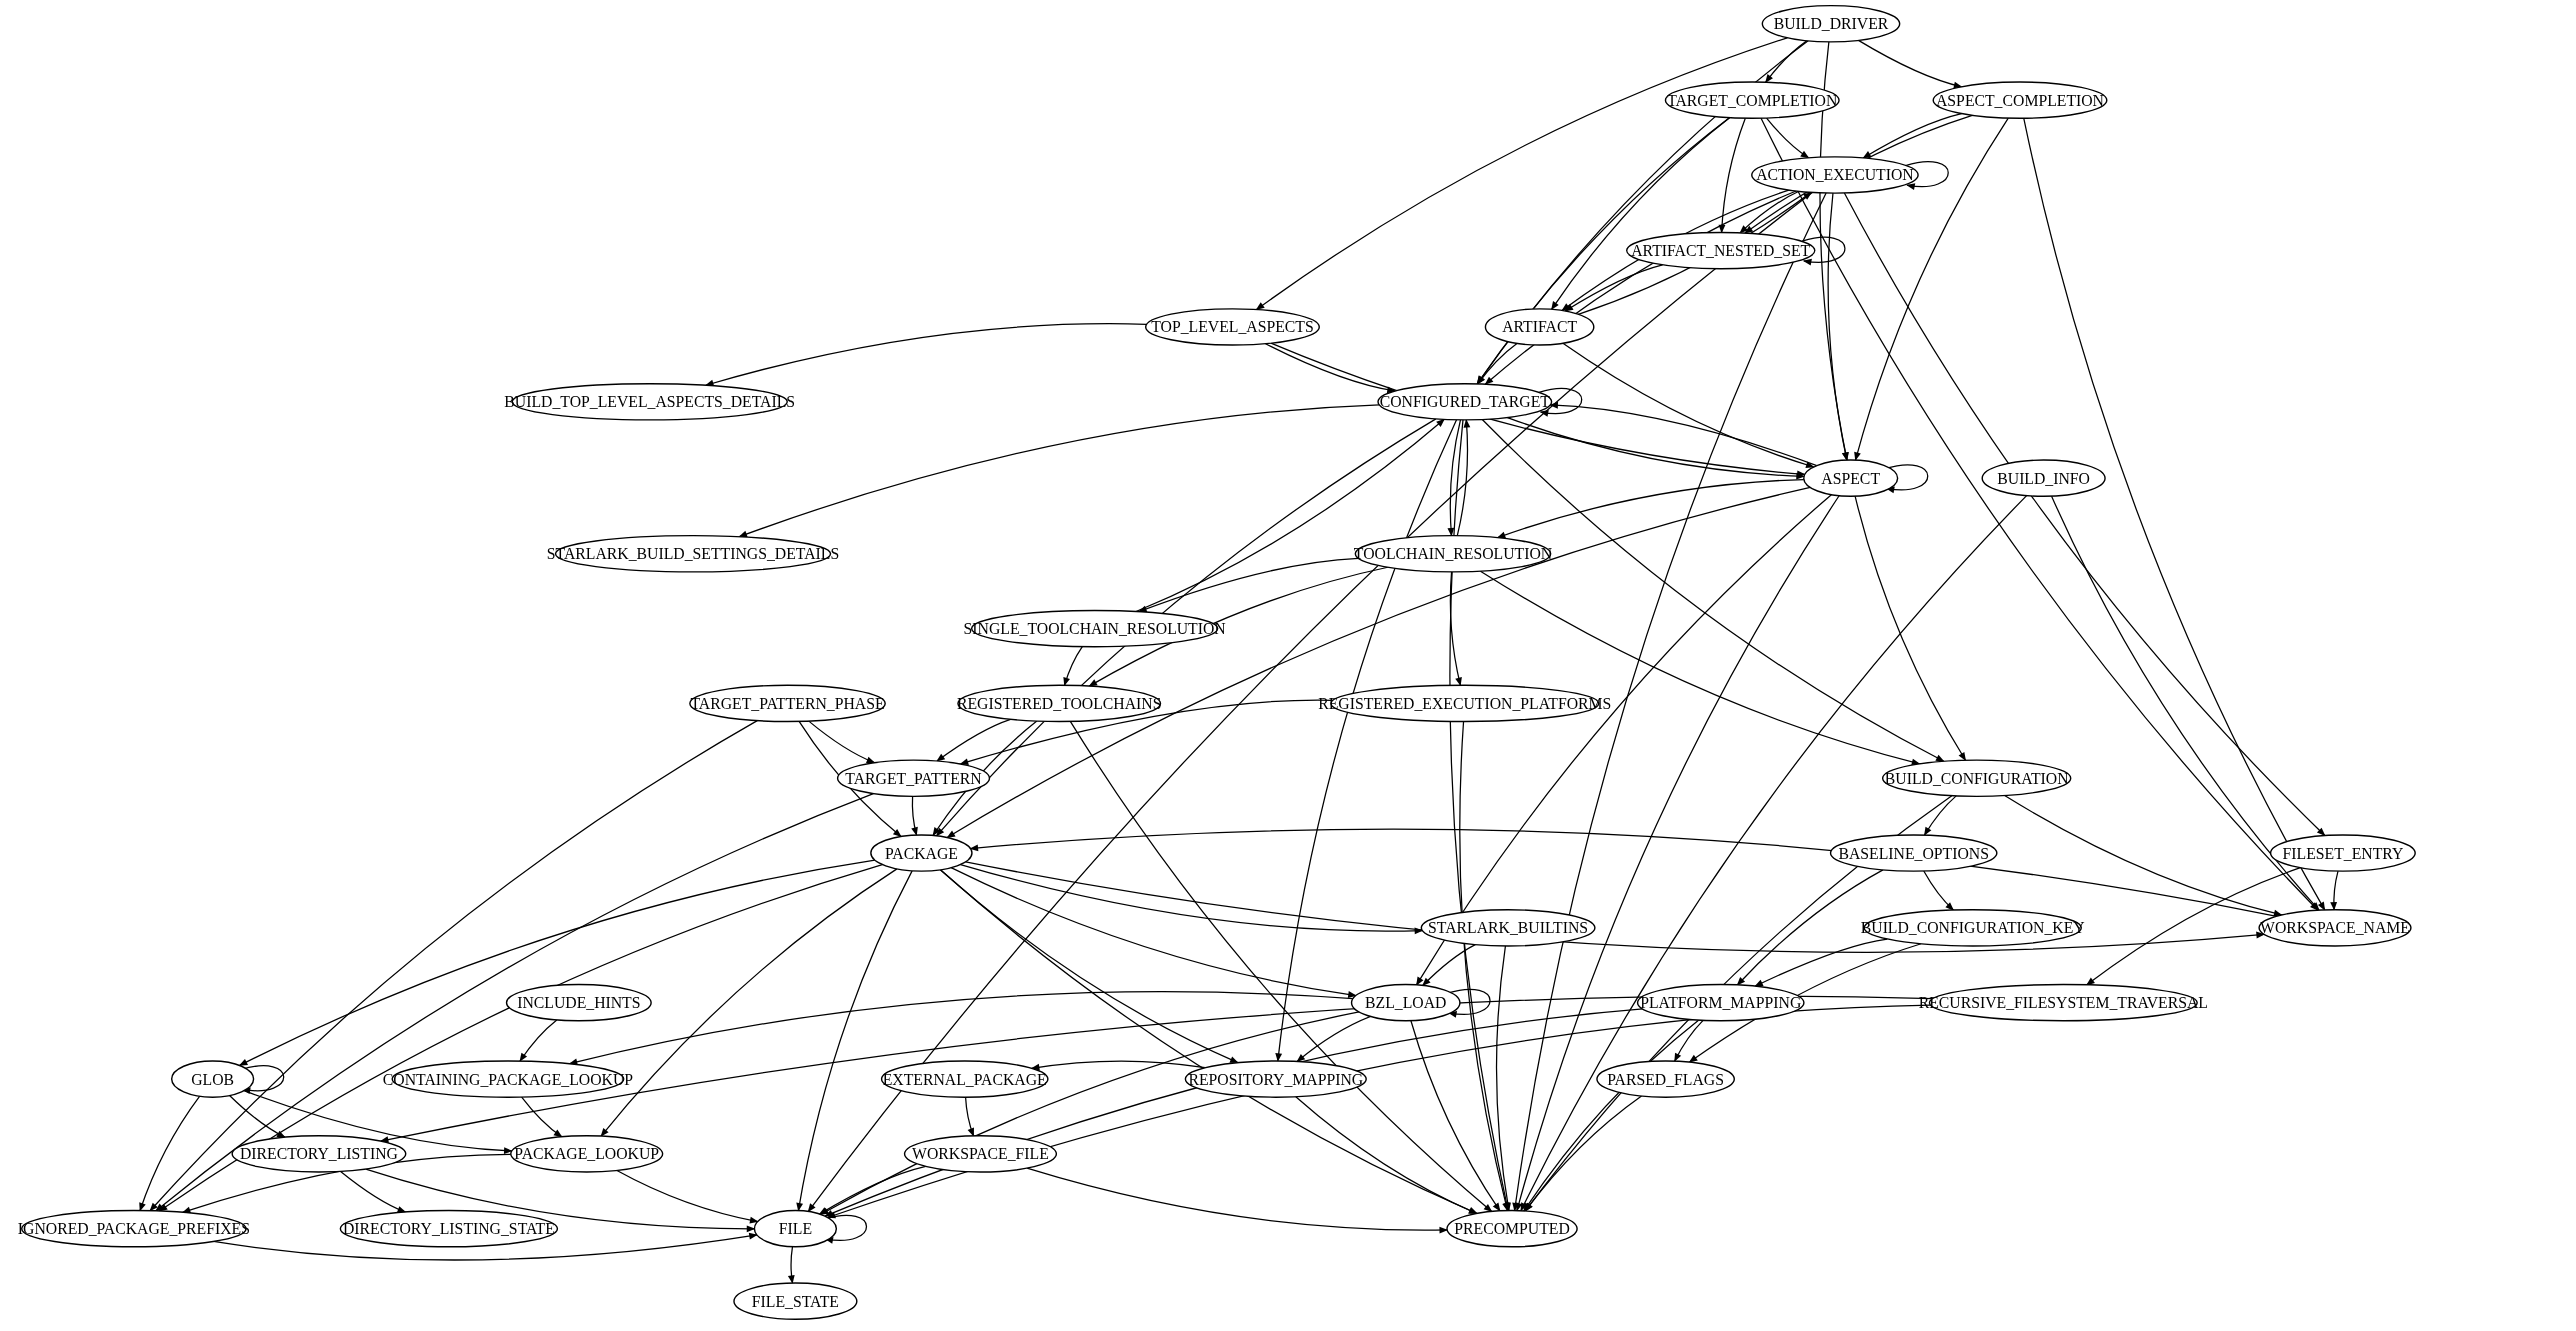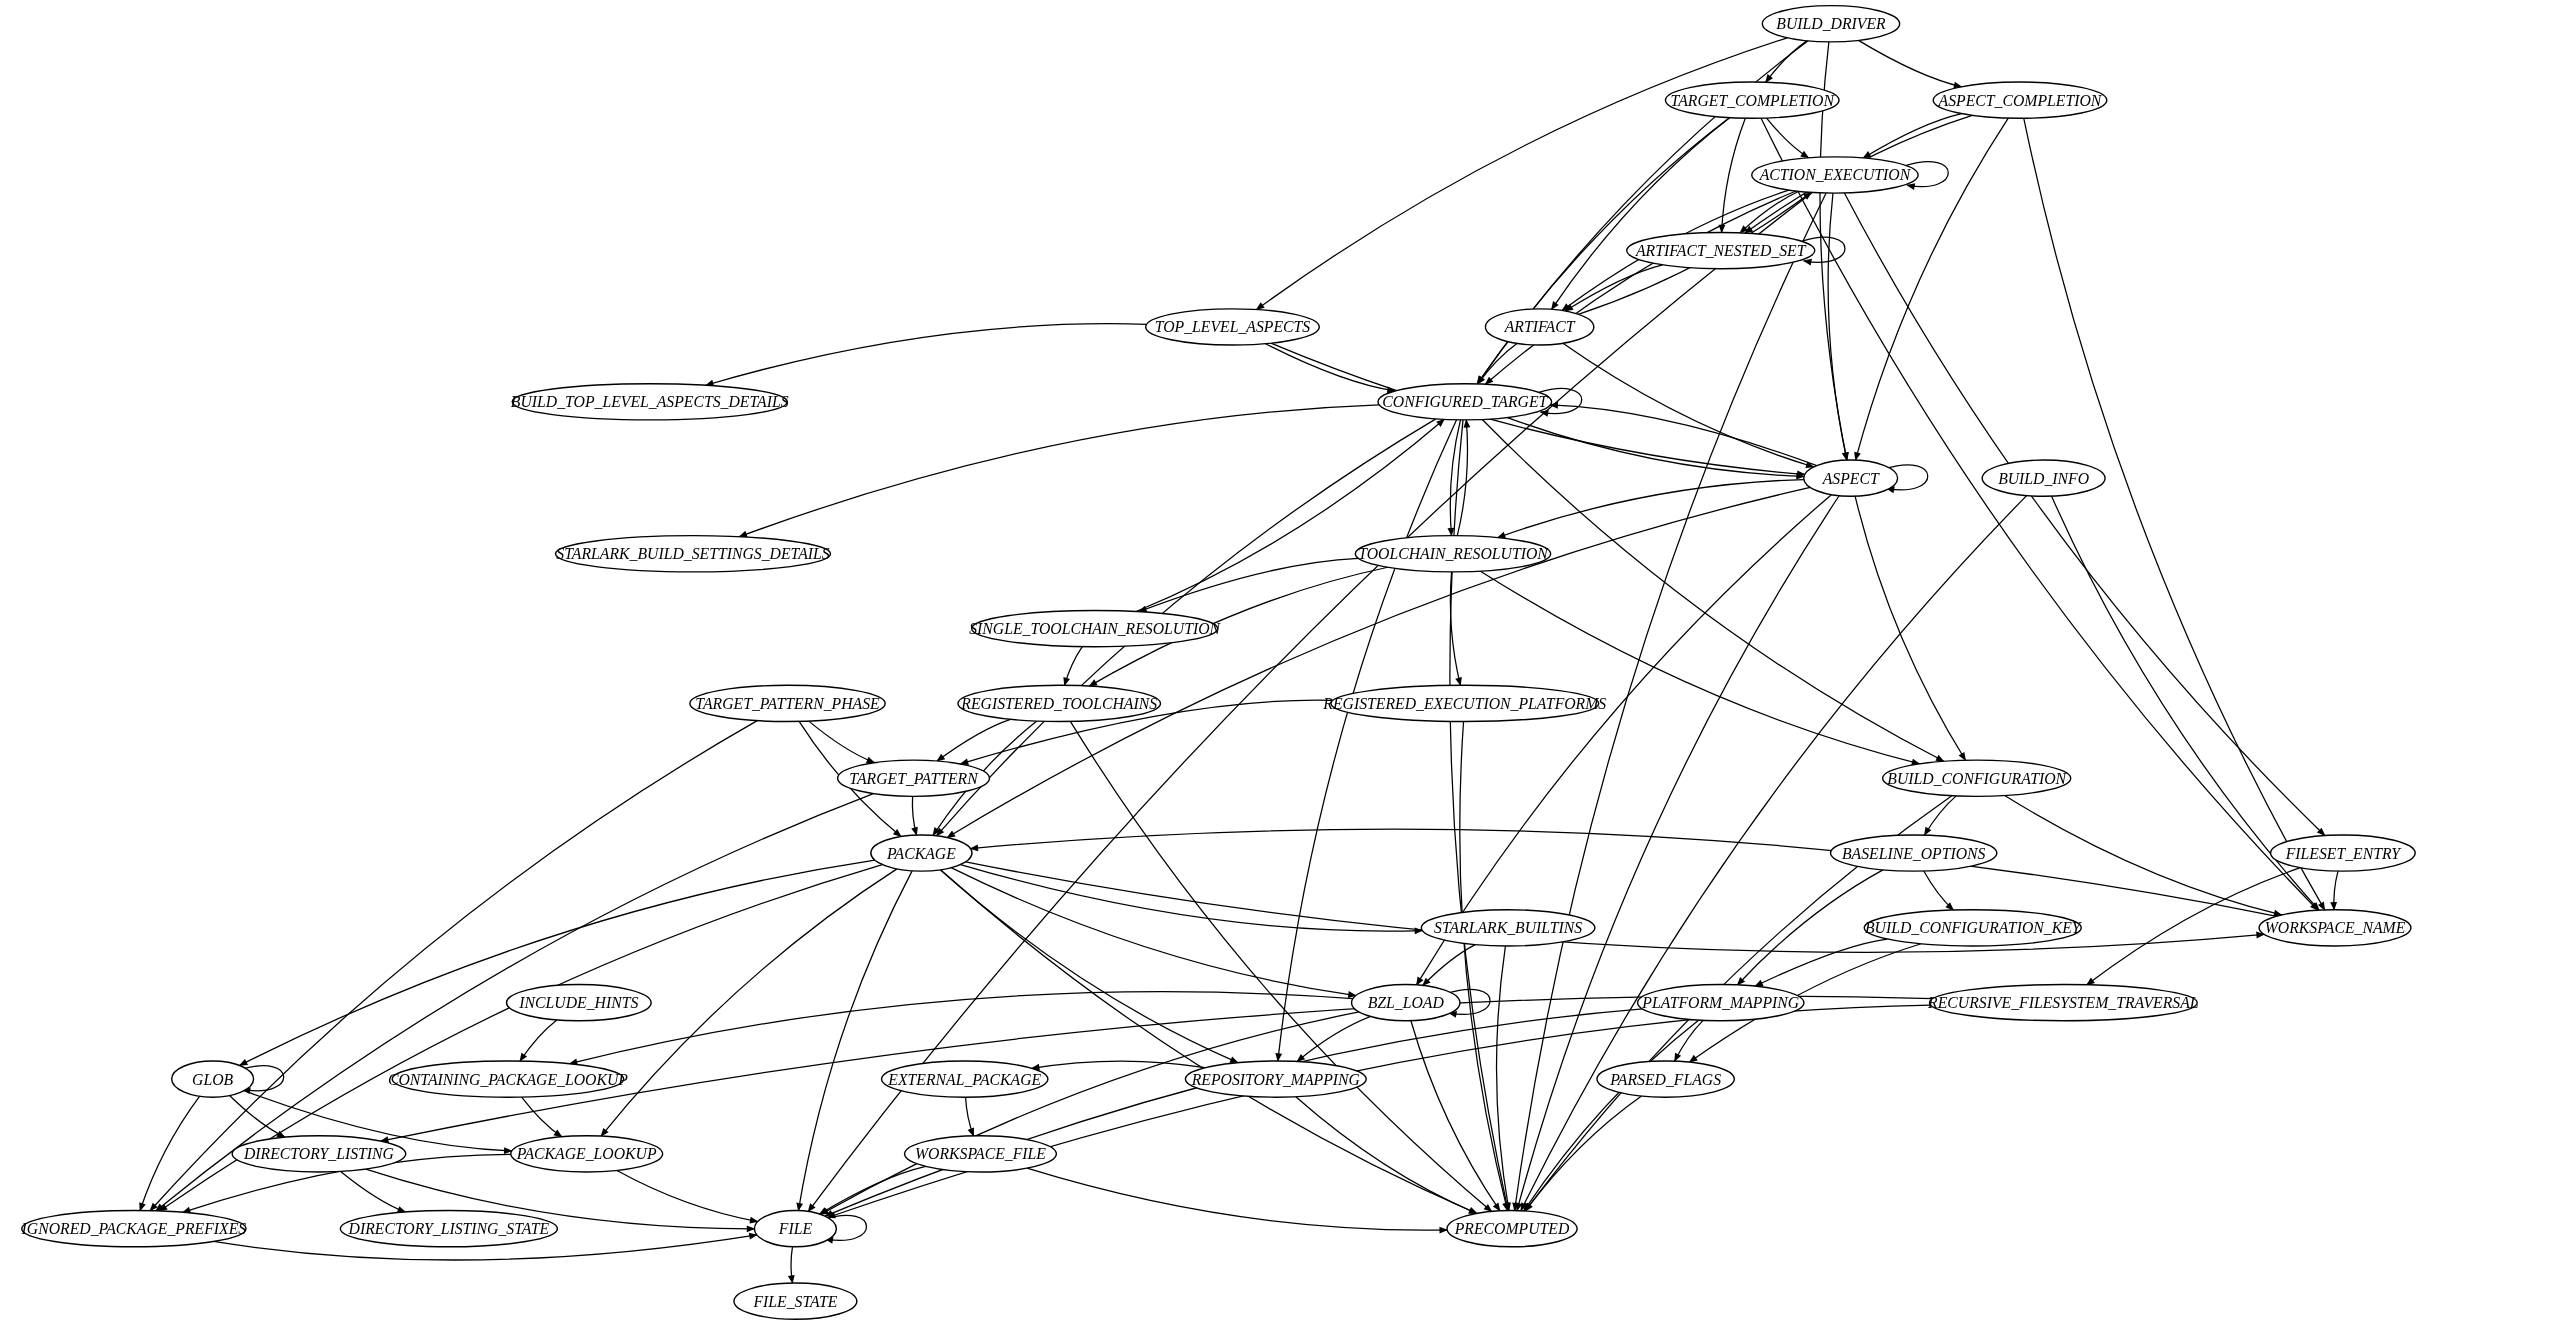--- a/index.html
+++ b/index.html
@@ -9,21 +9,20 @@
     width: 2576px;
     height: 1332px;
     overflow: hidden;
     font-family: "Liberation Serif", serif;
   }
   #canvas {
     position: relative;
     width: 2256px;
     height: 1332px;
     background: #ffffff;
-    font-style: italic;
   }
   svg { display: block; }
   .edge {
     fill: none;
     stroke: #000000;
     stroke-width: 1.6px;
   }
   .node ellipse {
     fill: #ffffff;
     stroke: #000000;

